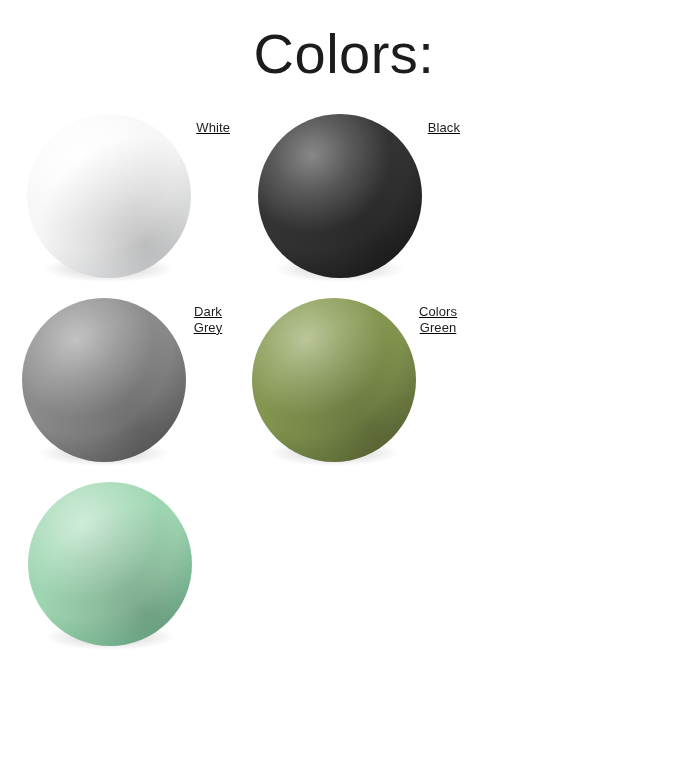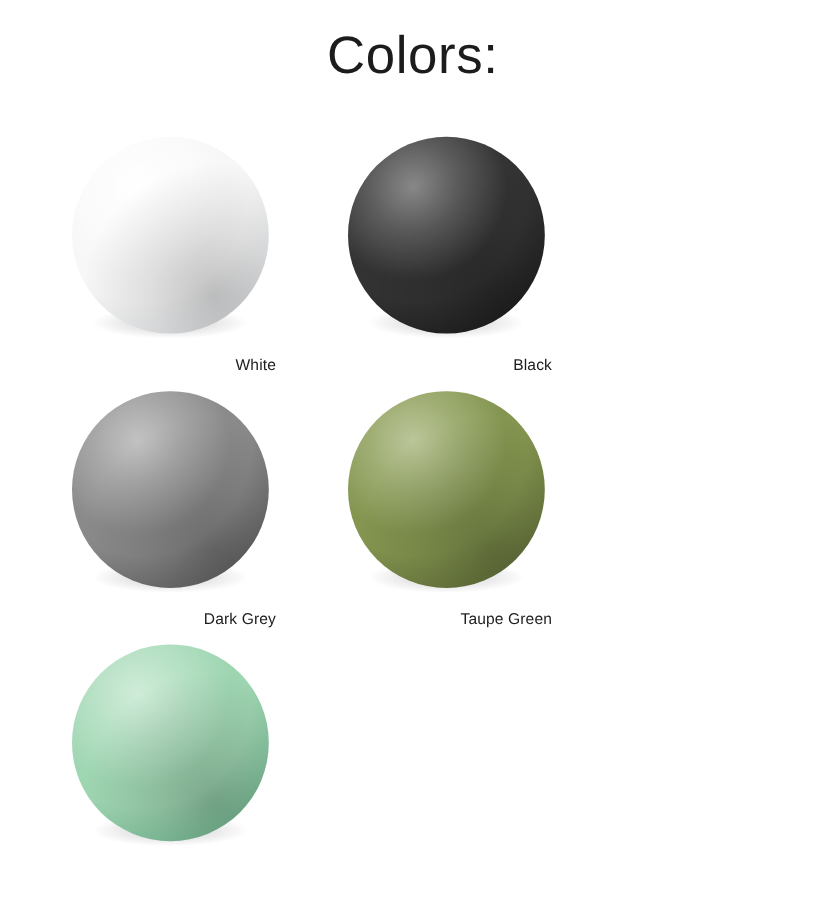--- a/index.html
+++ b/index.html
@@ -19,21 +19,21 @@
     background: #ffffff;
   }
 
   
   .title {
     position: absolute;
     top: 22px;
     left: 0;
     width: 688px;
     text-align: center;
-    font-size: 44px;
+    font-size: 56px;
     font-weight: 400;
     letter-spacing: 0.5px;
     color: #1c1c1c;
     line-height: 1.15;
   }
 
   
   .grid {
     position: absolute;
     top: 108px;
@@ -41,22 +41,23 @@
     width: 688px;
     display: flex;
     flex-wrap: wrap;
   }
 
   .swatch {
     width: 208px;
     margin-left: 22px;
     margin-bottom: 8px;
     display: flex;
-    flex-direction: column;
-    align-items: flex-end;
+    flex-direction: row;
+    align-items: flex-start;
+    text-decoration: underline;
   }
 
   .sphere-wrap {
     position: relative;
     width: 176px;
     height: 176px;
     display: flex;
     align-items: center;
     justify-content: center;
   }
@@ -145,21 +146,21 @@
       <div class="swatch">
         <div class="sphere-wrap">
           <div class="sphere" style="background: radial-gradient(circle at 34% 26%, rgb(162, 162, 162) 0%, rgb(138, 138, 138) 46%, rgb(138, 138, 138) 58%, rgb(78, 78, 78) 100%);"></div>
         </div>
         <div class="label">Dark Grey</div>
       </div>
       <div class="swatch">
         <div class="sphere-wrap">
           <div class="sphere" style="background: radial-gradient(circle at 34% 26%, rgb(151, 168, 100) 0%, rgb(131, 149, 79) 46%, rgb(131, 149, 79) 58%, rgb(86, 97, 49) 100%);"></div>
         </div>
-        <div class="label">Taupe Green</div>
+        <div class="label">Colors Green</div>
       </div>
       <div class="swatch">
         <div class="sphere-wrap">
           <div class="sphere" style="background: radial-gradient(circle at 34% 26%, rgb(182, 226, 196) 0%, rgb(159, 214, 178) 46%, rgb(159, 214, 178) 58%, rgb(99, 178, 137) 100%);"></div>
         </div>
       </div>
     </div>
 
 </div>
 

